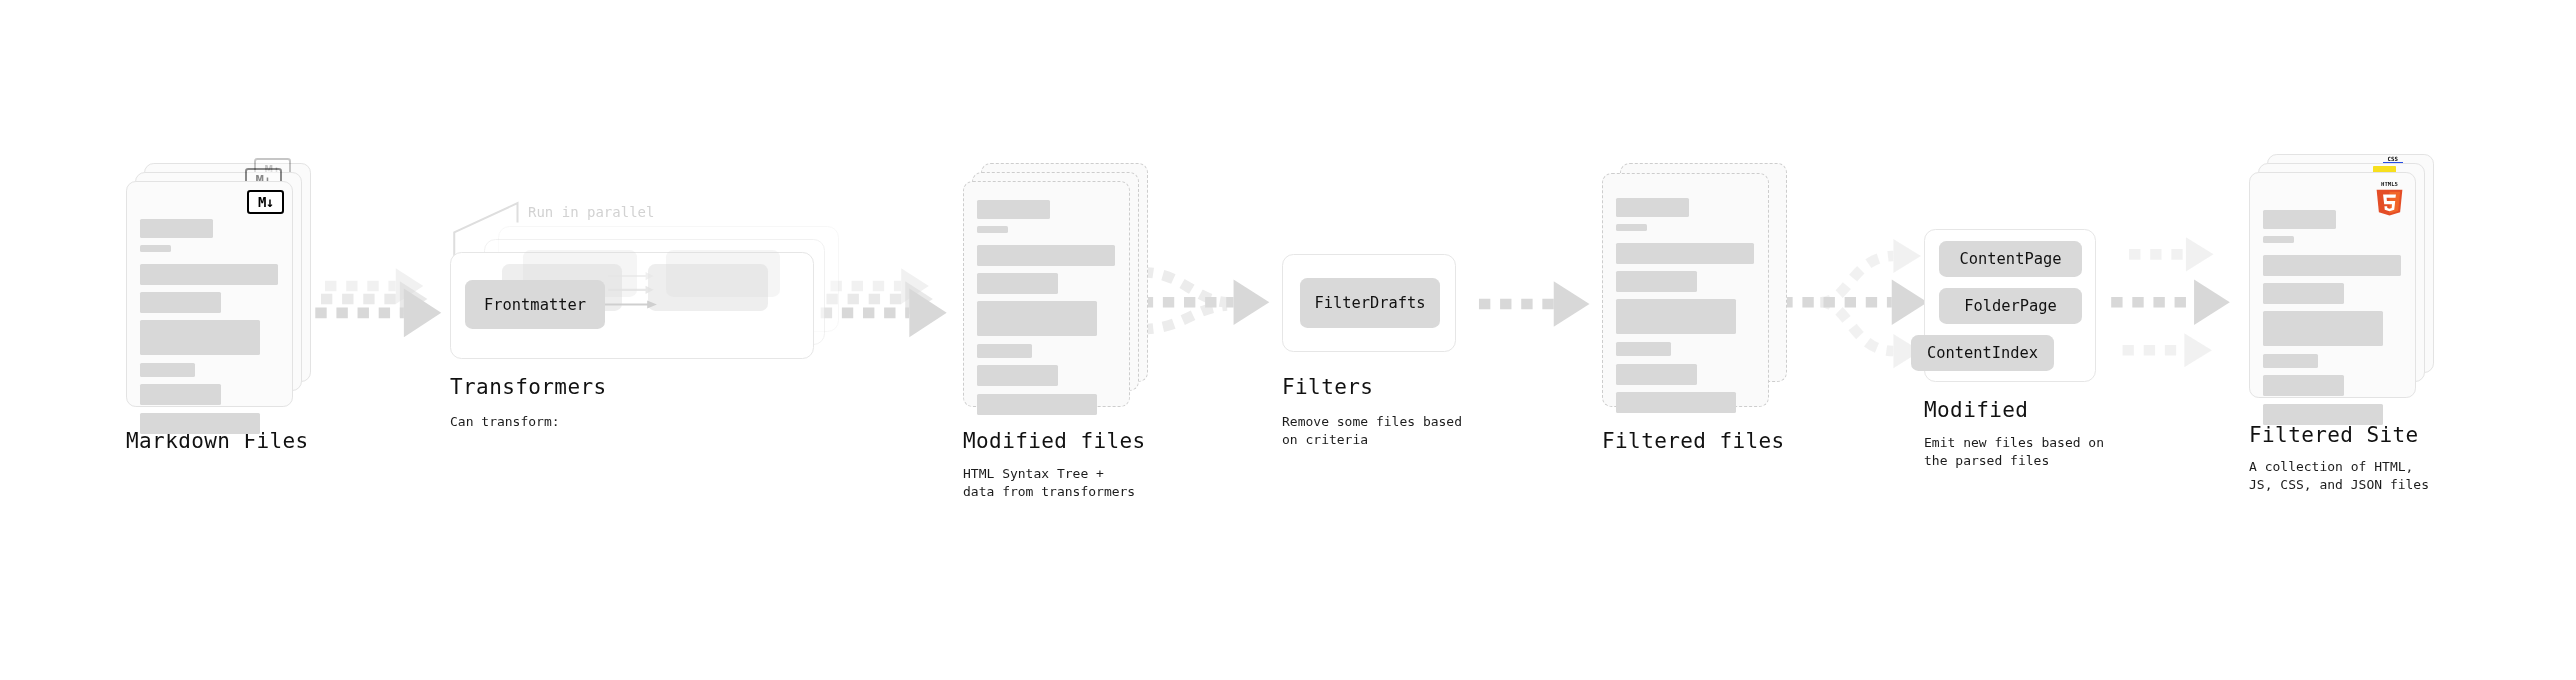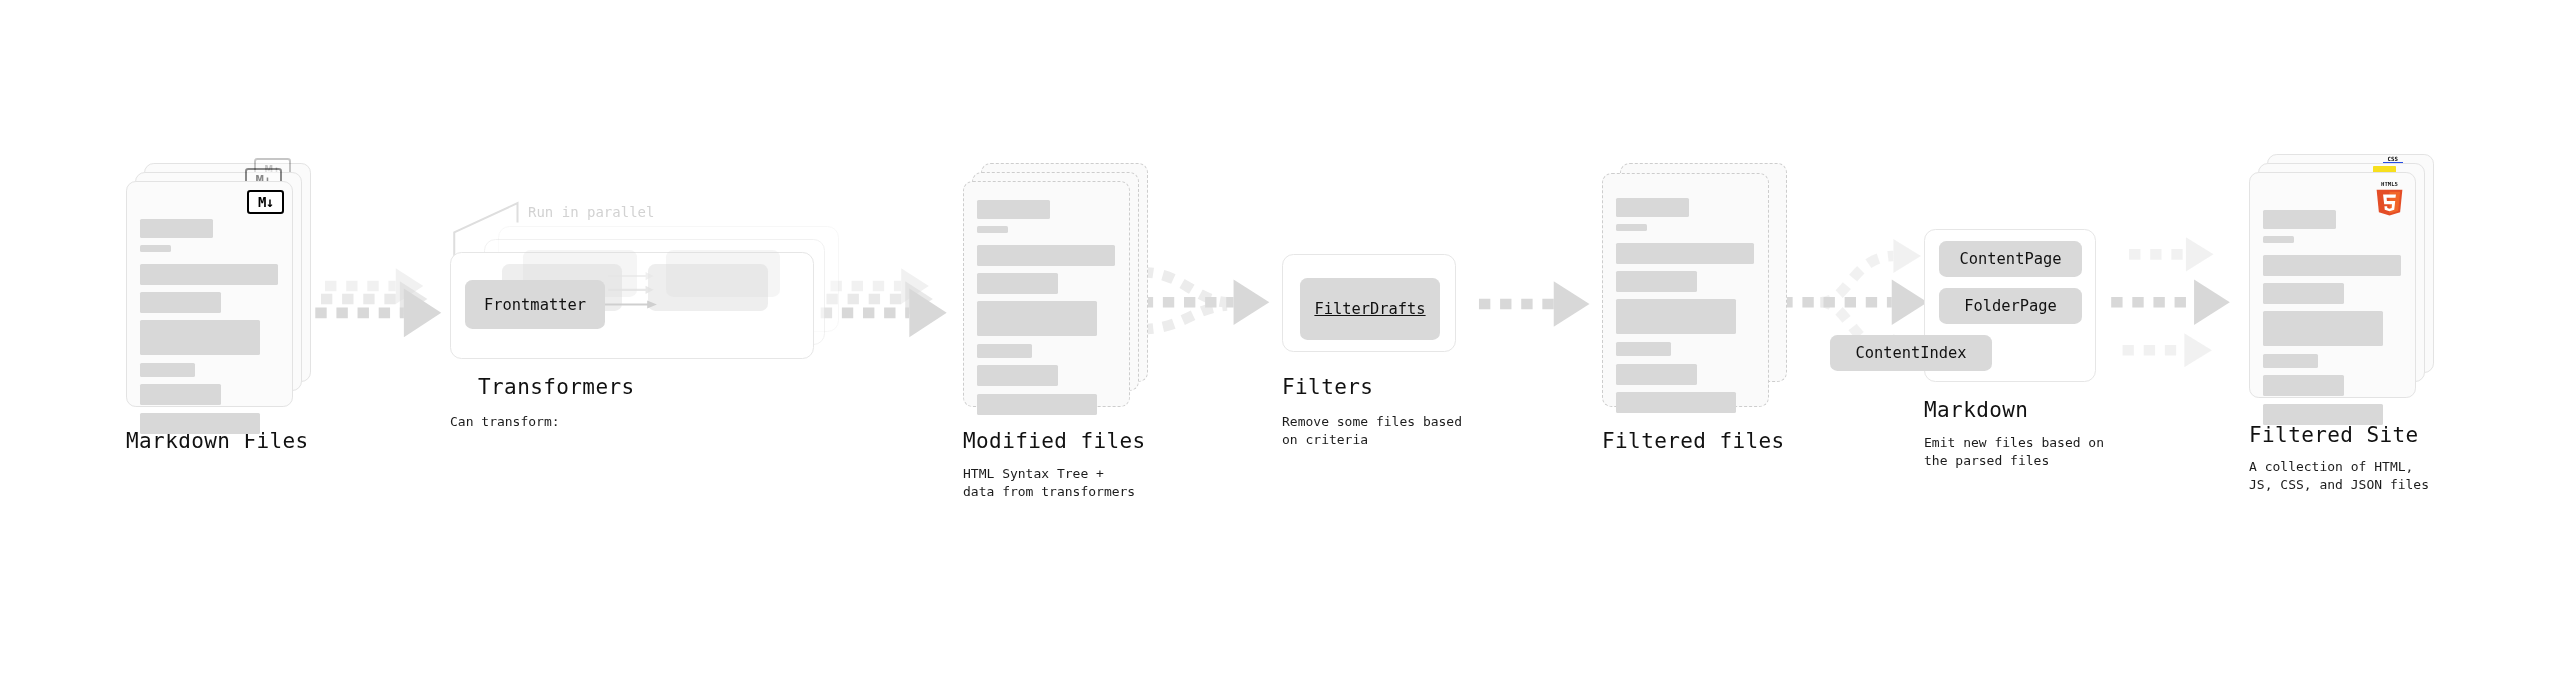--- a/index.html
+++ b/index.html
@@ -283,21 +283,21 @@
     <g stroke="#cfcfcf" stroke-width="2.5" fill="none">
       <line x1="-6" y1="45" x2="50" y2="45"></line>
         <path d="M48,40 L60,45 L48,50 Z" fill="#cfcfcf" stroke="none"></path>
     </g>
   </svg>
 
   <div class="chip node" style="left:465px; top:280px; width:140px; height:49px;">
     <span>Frontmatter</span>
   </div>
 
-  <div class="caption-title" style="left:450px; top:375px;margin-left:28px;">Transformers</div>
+  <div class="caption-title" style="left:450px; top:375px;">Transformers</div>
   <div class="caption-list" style="left:450px; top:413px;">
     <div class="lead">Can transform:</div>
   </div>
 
   <div class="doc-stack" style="left:963px; top:163px;">
     <div class="doc dashed doc-back2"></div>
     <div class="doc dashed doc-back1"></div>
     <div class="doc dashed doc-front">
       <div class="doc-body" style="top:18px;">
           <div class="bar" style="width: 73px; height: 18.7px;"></div>
@@ -309,21 +309,21 @@
           <div class="bar" style="width: 81px; height: 21px;"></div>
           <div class="bar" style="width: 120px; height: 21px;"></div>
         </div>
     </div>
   </div>
   <div class="caption-title" style="left:963px; top:429px;">Modified files</div>
   <div class="caption-sub" style="left:963px; top:465px;">HTML Syntax Tree +
 data from transformers</div>
 
   <div class="group-box" style="left:1282px; top:254px; width:174px; height:98px;"></div>
-  <div class="chip node" style="left:1300px; top:278px; width:140px; height:62px;text-decoration:underline;">
+  <div class="chip node" style="left:1300px; top:278px; width:140px; height:50px;">
     <span>FilterDrafts</span>
   </div>
   <div class="caption-title" style="left:1282px; top:375px;">Filters</div>
   <div class="caption-sub" style="left:1282px; top:413px;">Remove some files based
 on criteria</div>
 
   <div class="doc-stack" style="left:1602px; top:163px;">
     <div class="doc dashed doc-back2"></div>
     <div class="doc dashed doc-front" style="top:9.8px; height:234px;">
       <div class="doc-body" style="top:24.4px;">
@@ -340,24 +340,24 @@
   </div>
   <div class="caption-title" style="left:1602px; top:429px;">Filtered files</div>
 
   <div class="group-box" style="left:1924px; top:229px; width:172px; height:153px;"></div>
   <div class="chip node" style="left:1939px; top:241px; width:143px; height:36px;">
     <span>ContentPage</span>
   </div>
   <div class="chip node" style="left:1939px; top:288px; width:143px; height:36px;">
     <span>FolderPage</span>
   </div>
-  <div class="chip node" style="left:1830px; top:335px; width:162px; height:36px;">
+  <div class="chip node" style="left:1911px; top:335px; width:143px; height:36px;">
     <span>ContentIndex</span>
   </div>
-  <div class="caption-title" style="left:1924px; top:398px;">Markdown</div>
+  <div class="caption-title" style="left:1924px; top:398px;">Modified</div>
   <div class="caption-sub" style="left:1924px; top:434px;">Emit new files based on
 the parsed files</div>
 
   <div class="doc-stack" style="left:2249px; top:154px;">
     <div class="doc solid doc-back2"></div>
     <div class="doc solid doc-back1"></div>
     <div class="doc solid doc-front">
 
       <svg class="badge html5-mark" style="right:9.8px; top:6.5px;" viewBox="0 0 38 46">
         <text x="19" y="8" font-size="7" font-weight="700" text-anchor="middle" fill="#1a1a1a" font-family="'DejaVu Sans Mono', monospace">HTML5</text>

